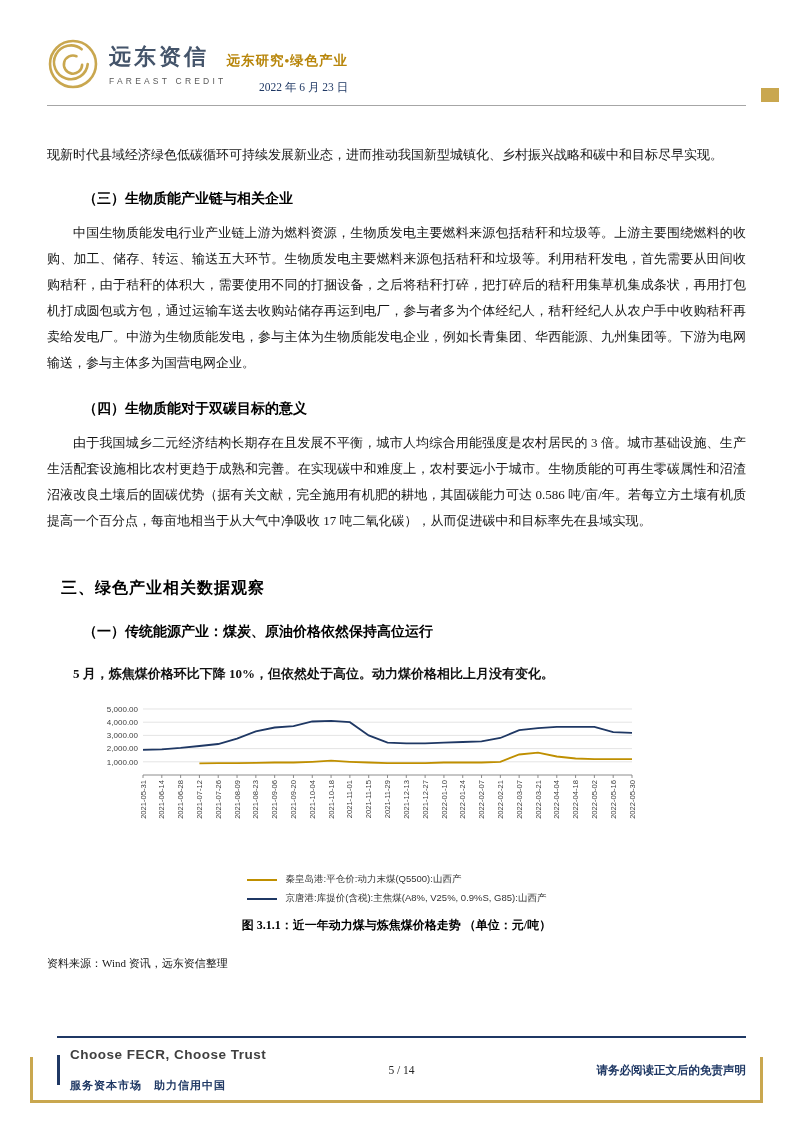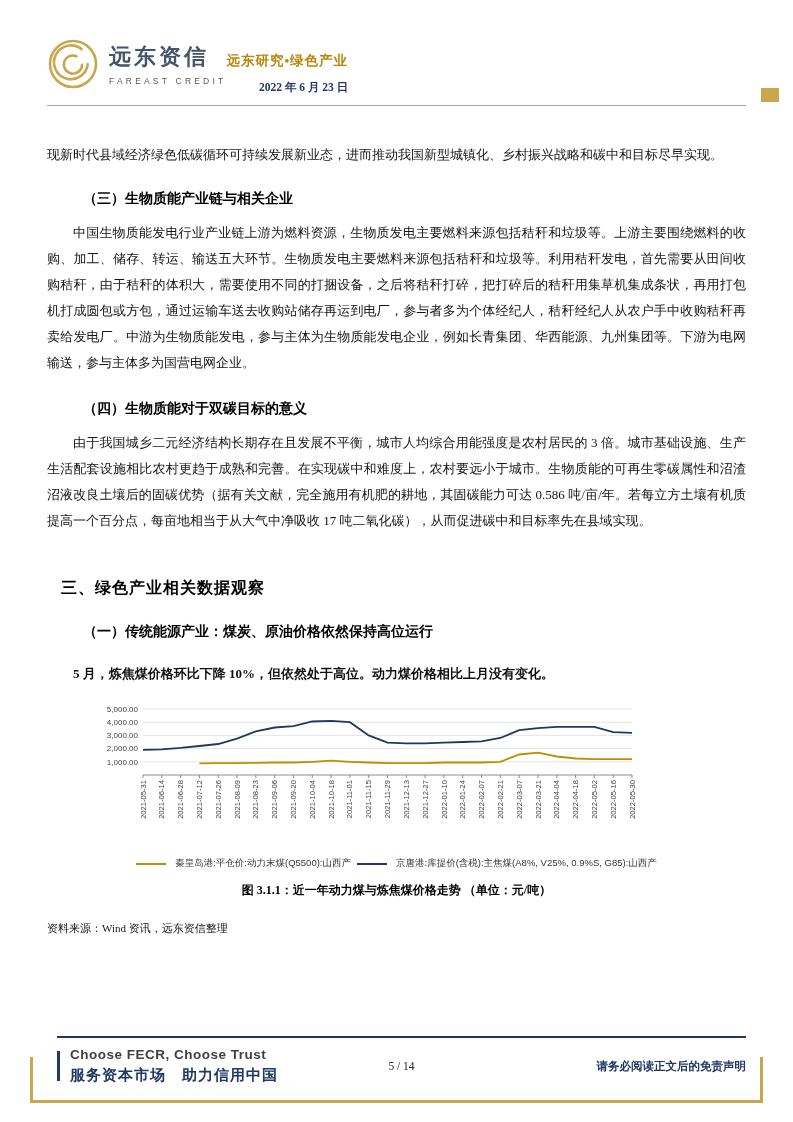--- a/index.html
+++ b/index.html
@@ -11,54 +11,54 @@
   }
 
   
   .header { display:flex; align-items:flex-start; padding:38px 47px 0; }
   .logo { display:flex; align-items:center; gap:10px; }
   .logo-icon { width:52px; height:52px; }
   .logo-cn { font-family:"Liberation Sans", sans-serif; font-size:22px; font-weight:bold; color:#44546A; letter-spacing:3px; }
   .logo-en { font-family:"Liberation Sans", sans-serif; font-size:8.5px; color:#595959; letter-spacing:3.2px; margin-top:4px; }
   .header-right { text-align:right; padding-top:14px; }
   .category { color:#B8860B; font-weight:bold; font-size:13.5px; letter-spacing:1px; }
-  .hdate { color:#1F3864; font-weight:bold; font-size:11.5px; margin-top:10px; }
+  .hdate { color:#1F3864; font-weight:normal; font-size:11.5px; margin-top:10px; }
   .header-rule { height:1px; background:#A6A6A6; margin:10px 47px 0; }
   .gold-sq { position:absolute; right:14px; top:88px; width:18px; height:14px; background:#C9A74F; }
 
   
   .main { padding:36px 47px 0; }
   p.body { font-size:13px; line-height:26px; text-align:justify; color:#141414; }
   p.indent { text-indent:2em; }
   h4.sub { font-size:14px; font-weight:bold; color:#000; margin:22px 0 12px 36px; }
   h4.sub.mt24 { margin-top:24px; }
   h3.chapter { font-size:16px; font-weight:bold; color:#000; margin:44px 0 0 14px; letter-spacing:1px; }
   p.highlight { font-size:13px; font-weight:bold; line-height:26px; margin-top:20px; text-indent:2em; }
 
   
   .chart-wrap { width:620px; margin:16px auto 0; }
   svg text { font-family:"Liberation Sans", sans-serif; }
   .ylab { font-size:8px; fill:#404040; text-anchor:end; }
   .xlab { font-size:7.6px; fill:#404040; }
   .grid { stroke:#D9D9D9; stroke-width:0.7; }
   .axis { stroke:#7F7F7F; stroke-width:0.9; }
-  .legend { display:flex; flex-direction:row; gap:6px; width:fit-content; margin:2px auto 0; }
+  .legend { display:flex; flex-direction:column; gap:6px; width:fit-content; margin:18px auto 0; }
   .legend-item { display:flex; align-items:center; gap:9px; font-family:"Liberation Sans", sans-serif; font-size:9.5px; color:#333; }
   .legend-swatch { display:inline-block; width:30px; height:2px; }
   .figcap { text-align:center; font-weight:bold; font-size:12px; margin-top:12px; color:#000; }
   .srcnote { font-size:11px; margin-top:22px; color:#141414; }
 
   
   .footer { position:absolute; left:57px; right:47px; top:1036px; }
   .footer-rule { height:2px; background:#1F3864; }
   .footer-row { display:grid; grid-template-columns:1fr auto 1fr; align-items:center; margin-top:9px; }
   .f-left { display:flex; align-items:center; gap:10px; justify-self:start; }
   .f-bar { width:3px; height:30px; background:#1F3864; }
   .f-en { font-family:"Liberation Sans", sans-serif; font-weight:bold; font-size:13.5px; color:#404040; letter-spacing:0.5px; }
-  .f-cn { font-size:15px; font-weight:bold; color:#1F3864; margin-top:4px; letter-spacing:1px; }
+  .f-cn { font-size:11px; font-weight:bold; color:#1F3864; margin-top:16px; letter-spacing:1px; }
   .f-page { font-size:11.5px; color:#262626; justify-self:center; }
   .f-disc { font-size:11.5px; font-weight:bold; color:#1F3864; justify-self:end; }
 
   
   .gold-bottom { position:absolute; left:30px; right:30px; bottom:19px; height:3px; background:#C9A74F; }
   .gold-riser-l { position:absolute; left:30px; bottom:19px; width:3px; height:46px; background:#C9A74F; }
   .gold-riser-r { position:absolute; right:30px; bottom:19px; width:3px; height:46px; background:#C9A74F; }
 </style>
 </head>
 <body>

